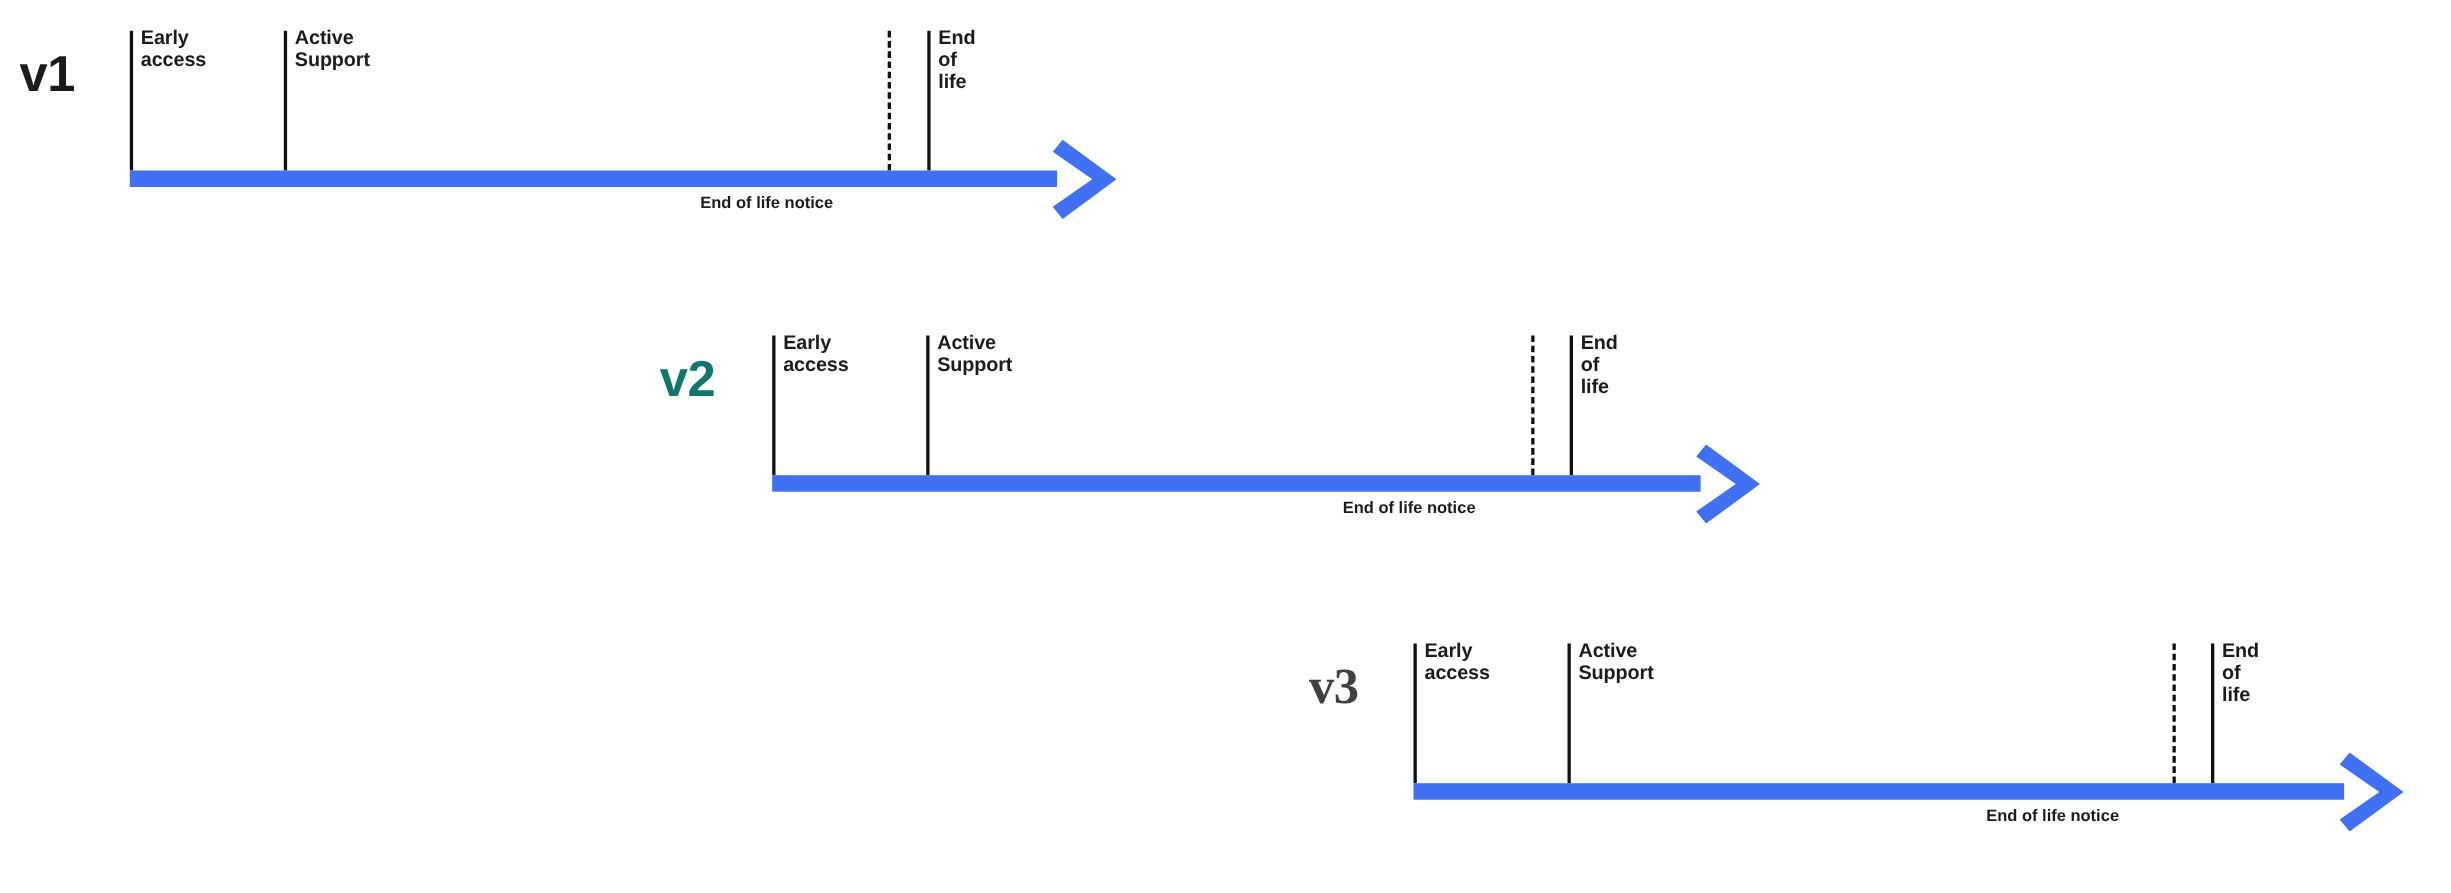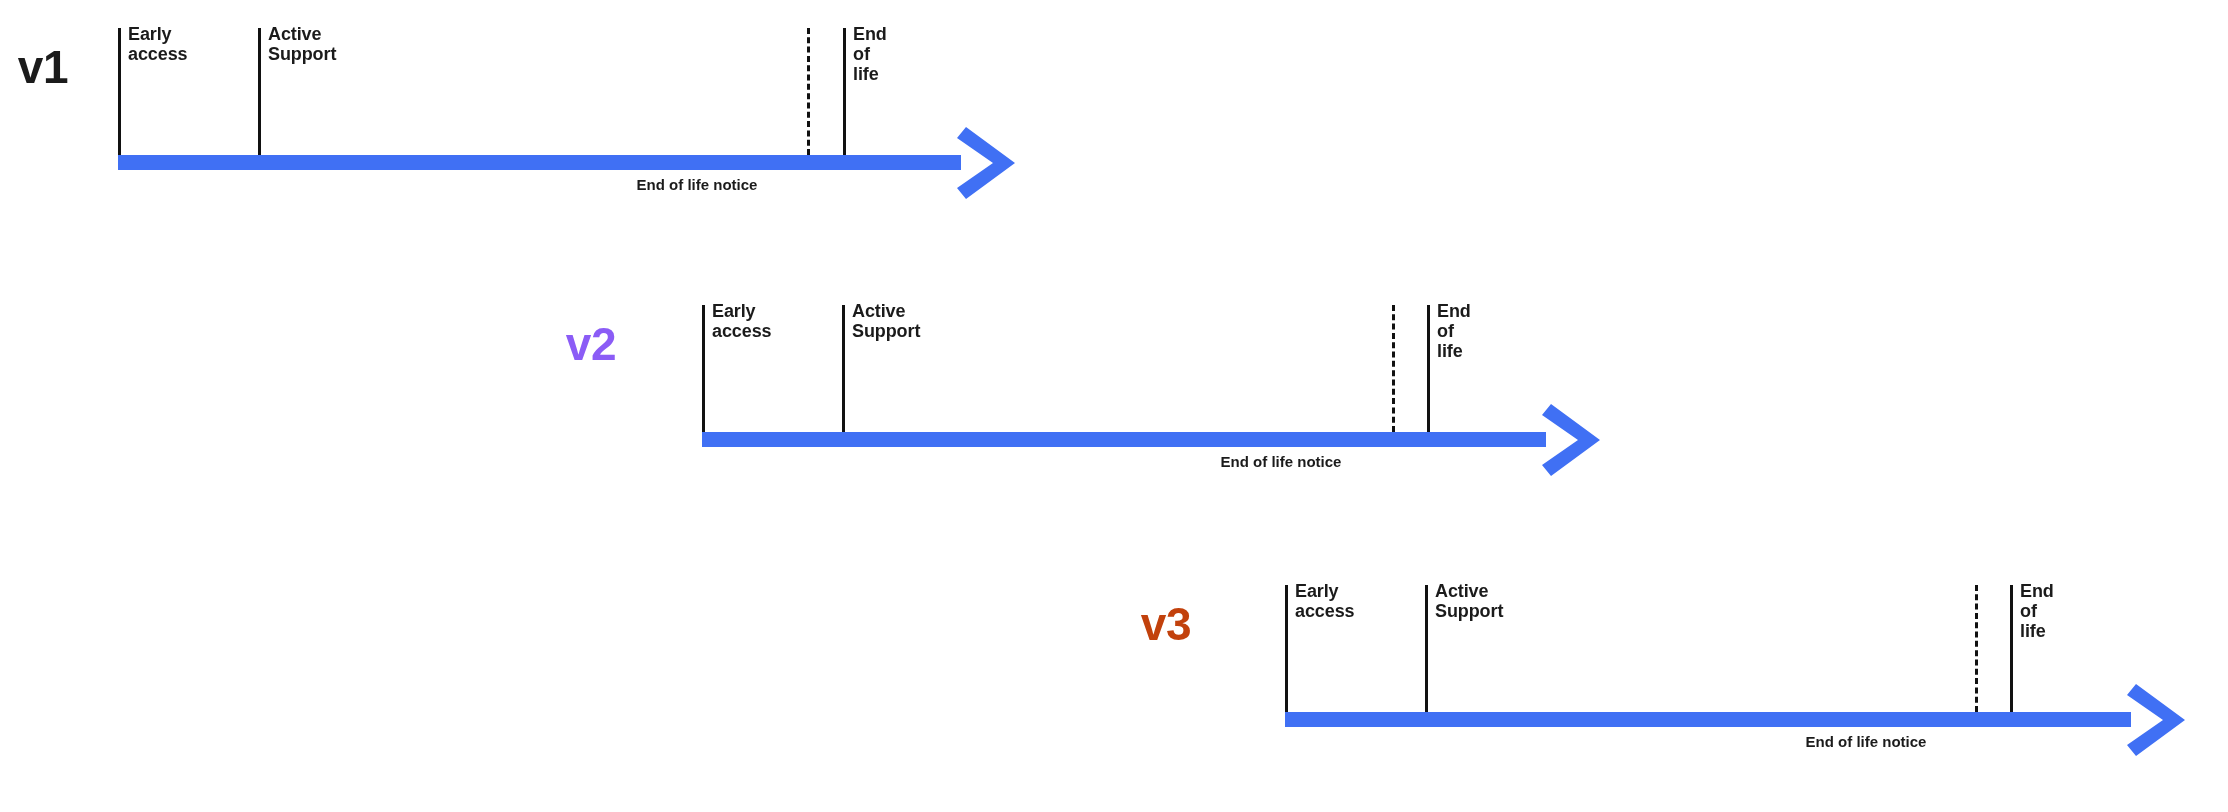--- a/index.html
+++ b/index.html
@@ -104,39 +104,39 @@
       <div class="phase-label" style="left: 853px; top: 24px; color: rgb(27, 27, 27);">End of life</div>
       <div class="bar-shaft" style="left: 118px; top: 155px; width: 843px; background: rgb(64, 112, 244);"></div>
       <div class="bar-head" style="left: 957px; top: 126.5px; width: 58px; height: 72px;">
         <svg width="58" height="72" viewBox="0 0 58 72">
           <path d="M9 0 L58 36 L9 72 L0 61 L36 36 L0 11 Z" fill="#4070f4"></path>
         </svg>
       </div>
       <div class="notice-label" style="left: 697px; top: 177px; color: rgb(27, 27, 27);">End of life notice</div>
     </div>
     <div class="timeline-row">
-      <div class="version-label" style="left: 616px; top: 344px; color: #8b5cf6;">v2</div>
+      <div class="version-label" style="left: 650px; top: 344px; color: #0f766e;">v2</div>
       <div class="tick" style="left: 702px; top: 305px; height: 127px; background: rgb(17, 17, 17);"></div>
       <div class="tick" style="left: 842px; top: 305px; height: 127px; background: rgb(17, 17, 17);"></div>
       <div class="tick" style="left: 1427px; top: 305px; height: 127px; background: rgb(17, 17, 17);"></div>
       <div class="tick-dashed" style="left: 1392px; top: 305px; height: 127px; border-left-color: rgb(17, 17, 17);"></div>
       <div class="phase-label" style="left: 712px; top: 301px; color: rgb(27, 27, 27);">Early
 access</div>
       <div class="phase-label" style="left: 852px; top: 301px; color: rgb(27, 27, 27);">Active Support</div>
       <div class="phase-label" style="left: 1437px; top: 301px; color: rgb(27, 27, 27);">End of life</div>
       <div class="bar-shaft" style="left: 702px; top: 432px; width: 844px; background: rgb(64, 112, 244);"></div>
       <div class="bar-head" style="left: 1542px; top: 403.5px; width: 58px; height: 72px;">
         <svg width="58" height="72" viewBox="0 0 58 72">
           <path d="M9 0 L58 36 L9 72 L0 61 L36 36 L0 11 Z" fill="#4070f4"></path>
         </svg>
       </div>
       <div class="notice-label" style="left: 1281px; top: 454px; color: rgb(27, 27, 27);">End of life notice</div>
     </div>
     <div class="timeline-row">
-      <div class="version-label" style="left: 1191px; top: 624px; color: #c2410c;">v3</div>
+      <div class="version-label" style="left: 1235px; top: 624px; color: #404040; font-family: Liberation Serif, serif;">v3</div>
       <div class="tick" style="left: 1285px; top: 585px; height: 127px; background: rgb(17, 17, 17);"></div>
       <div class="tick" style="left: 1425px; top: 585px; height: 127px; background: rgb(17, 17, 17);"></div>
       <div class="tick" style="left: 2010px; top: 585px; height: 127px; background: rgb(17, 17, 17);"></div>
       <div class="tick-dashed" style="left: 1975px; top: 585px; height: 127px; border-left-color: rgb(17, 17, 17);"></div>
       <div class="phase-label" style="left: 1295px; top: 581px; color: rgb(27, 27, 27);">Early
 access</div>
       <div class="phase-label" style="left: 1435px; top: 581px; color: rgb(27, 27, 27);">Active Support</div>
       <div class="phase-label" style="left: 2020px; top: 581px; color: rgb(27, 27, 27);">End of life</div>
       <div class="bar-shaft" style="left: 1285px; top: 712px; width: 846px; background: rgb(64, 112, 244);"></div>
       <div class="bar-head" style="left: 2127px; top: 683.5px; width: 58px; height: 72px;">

